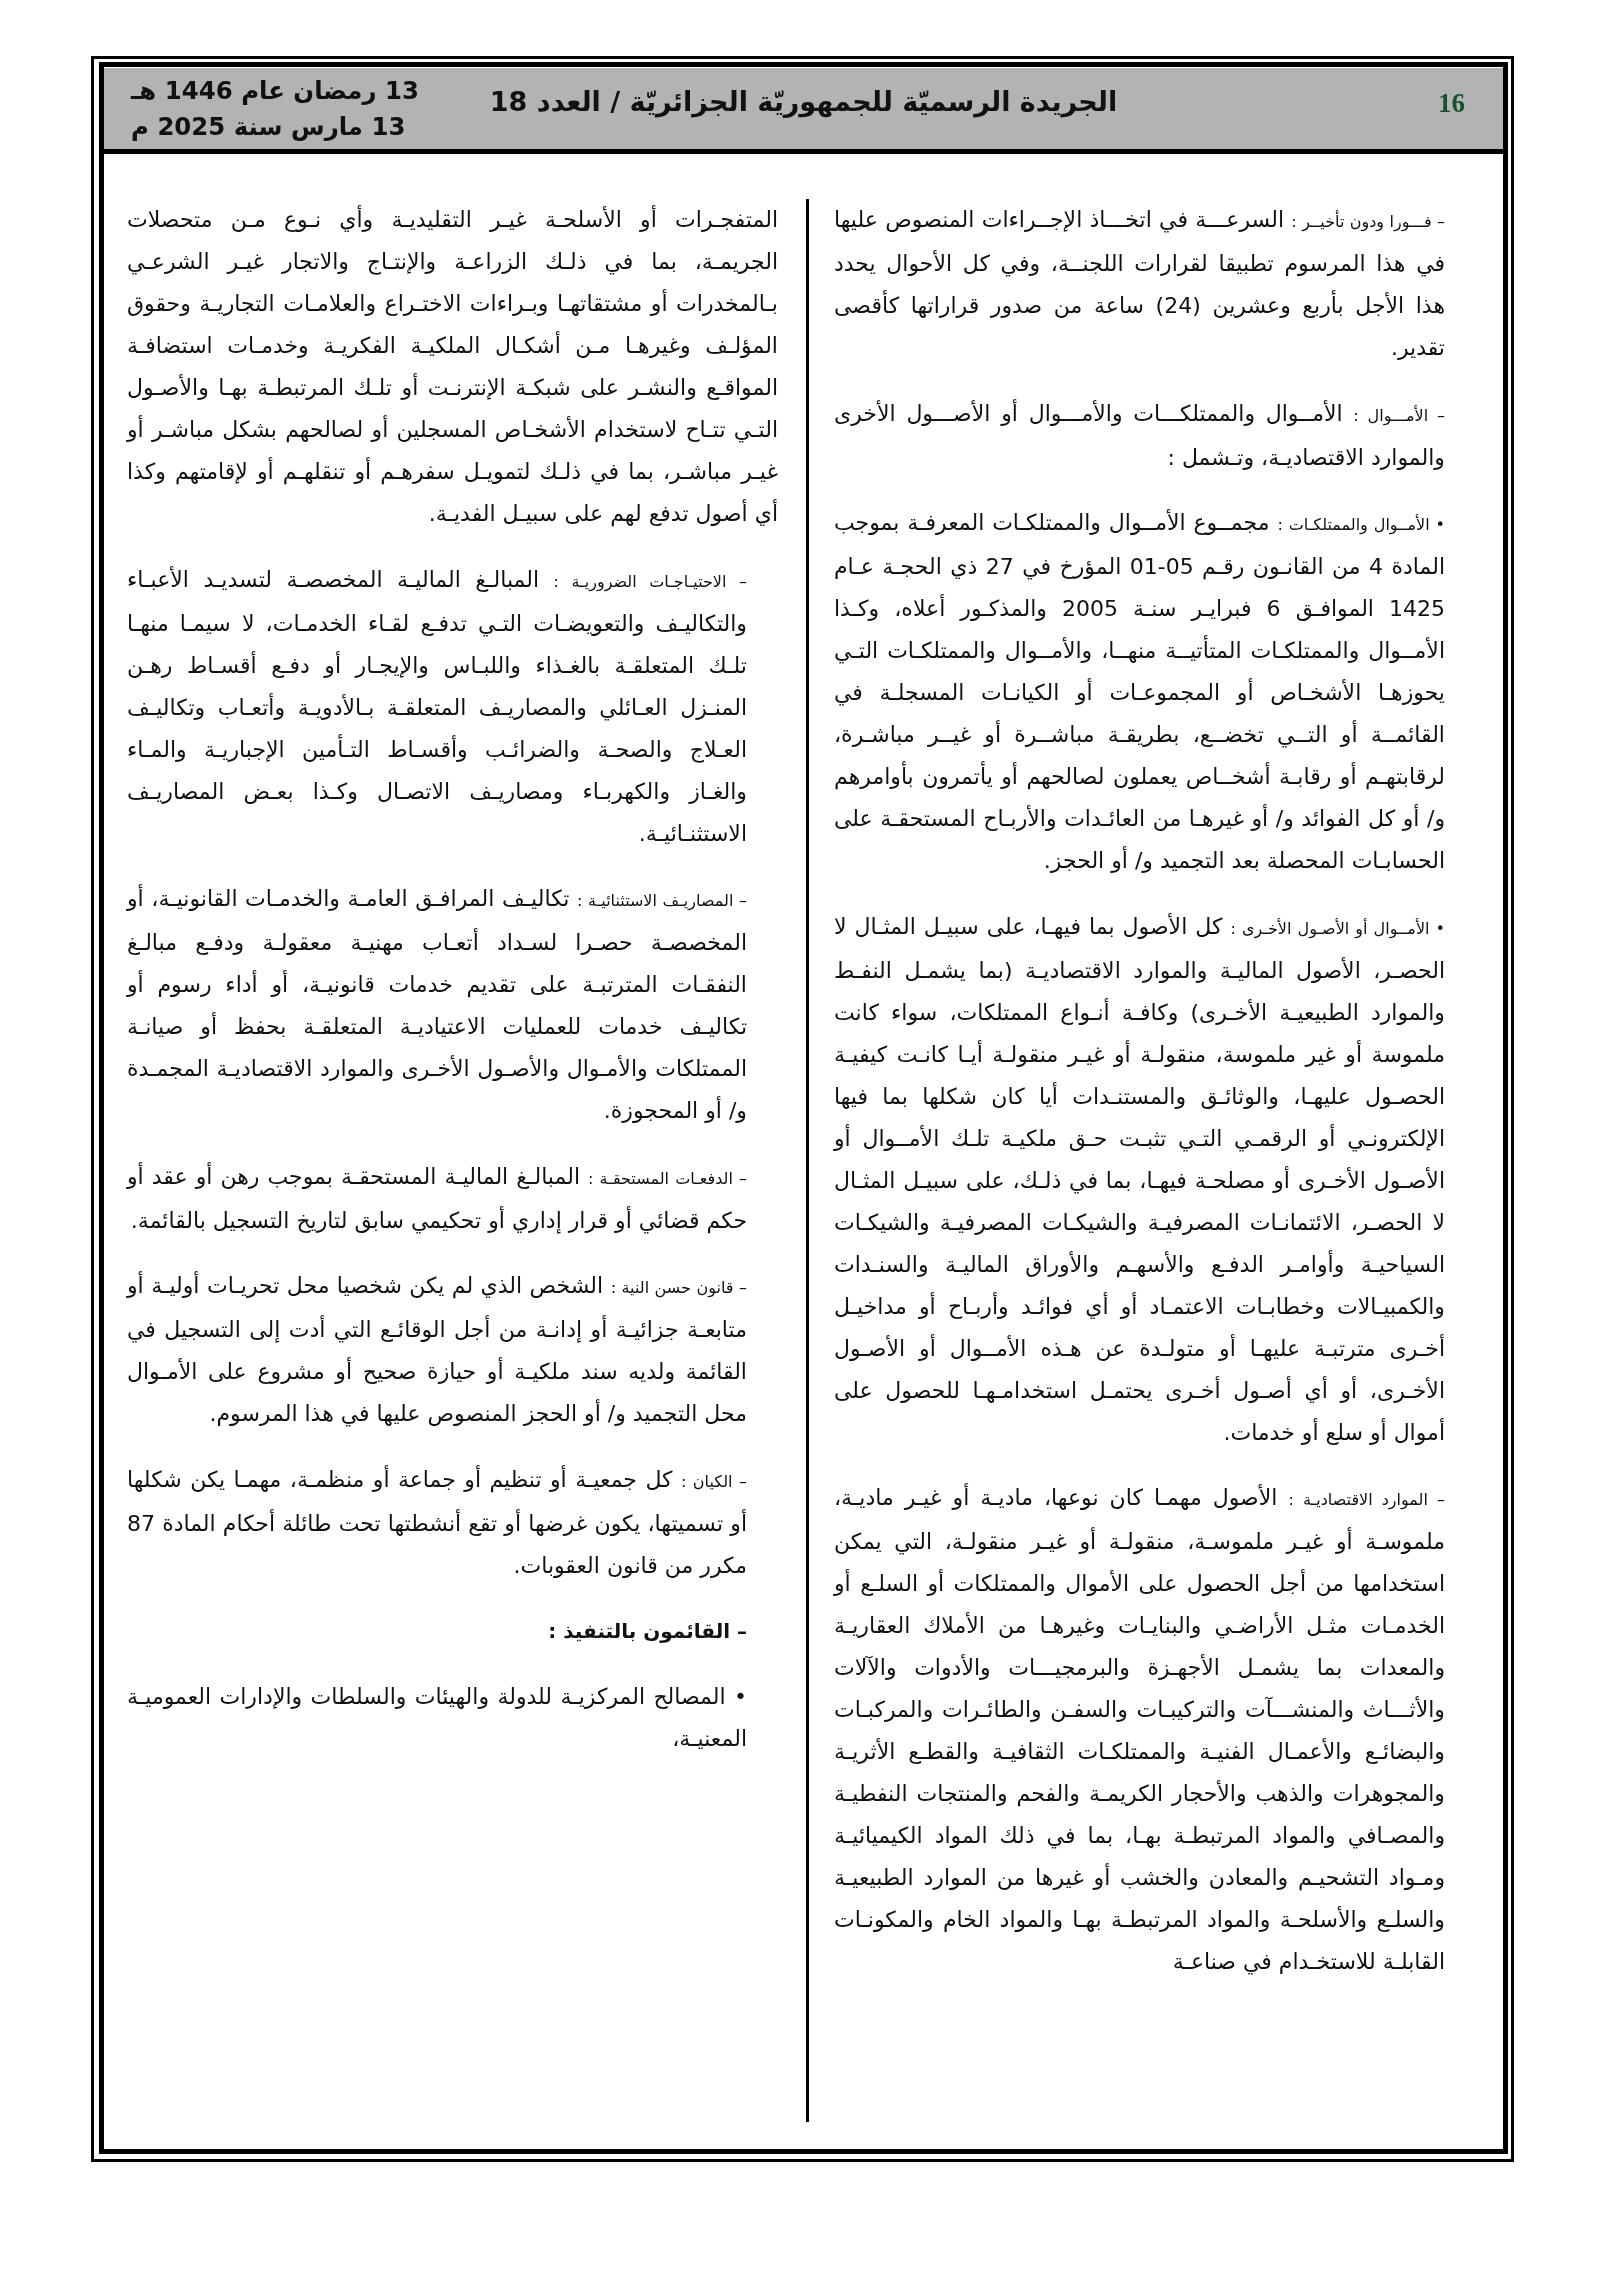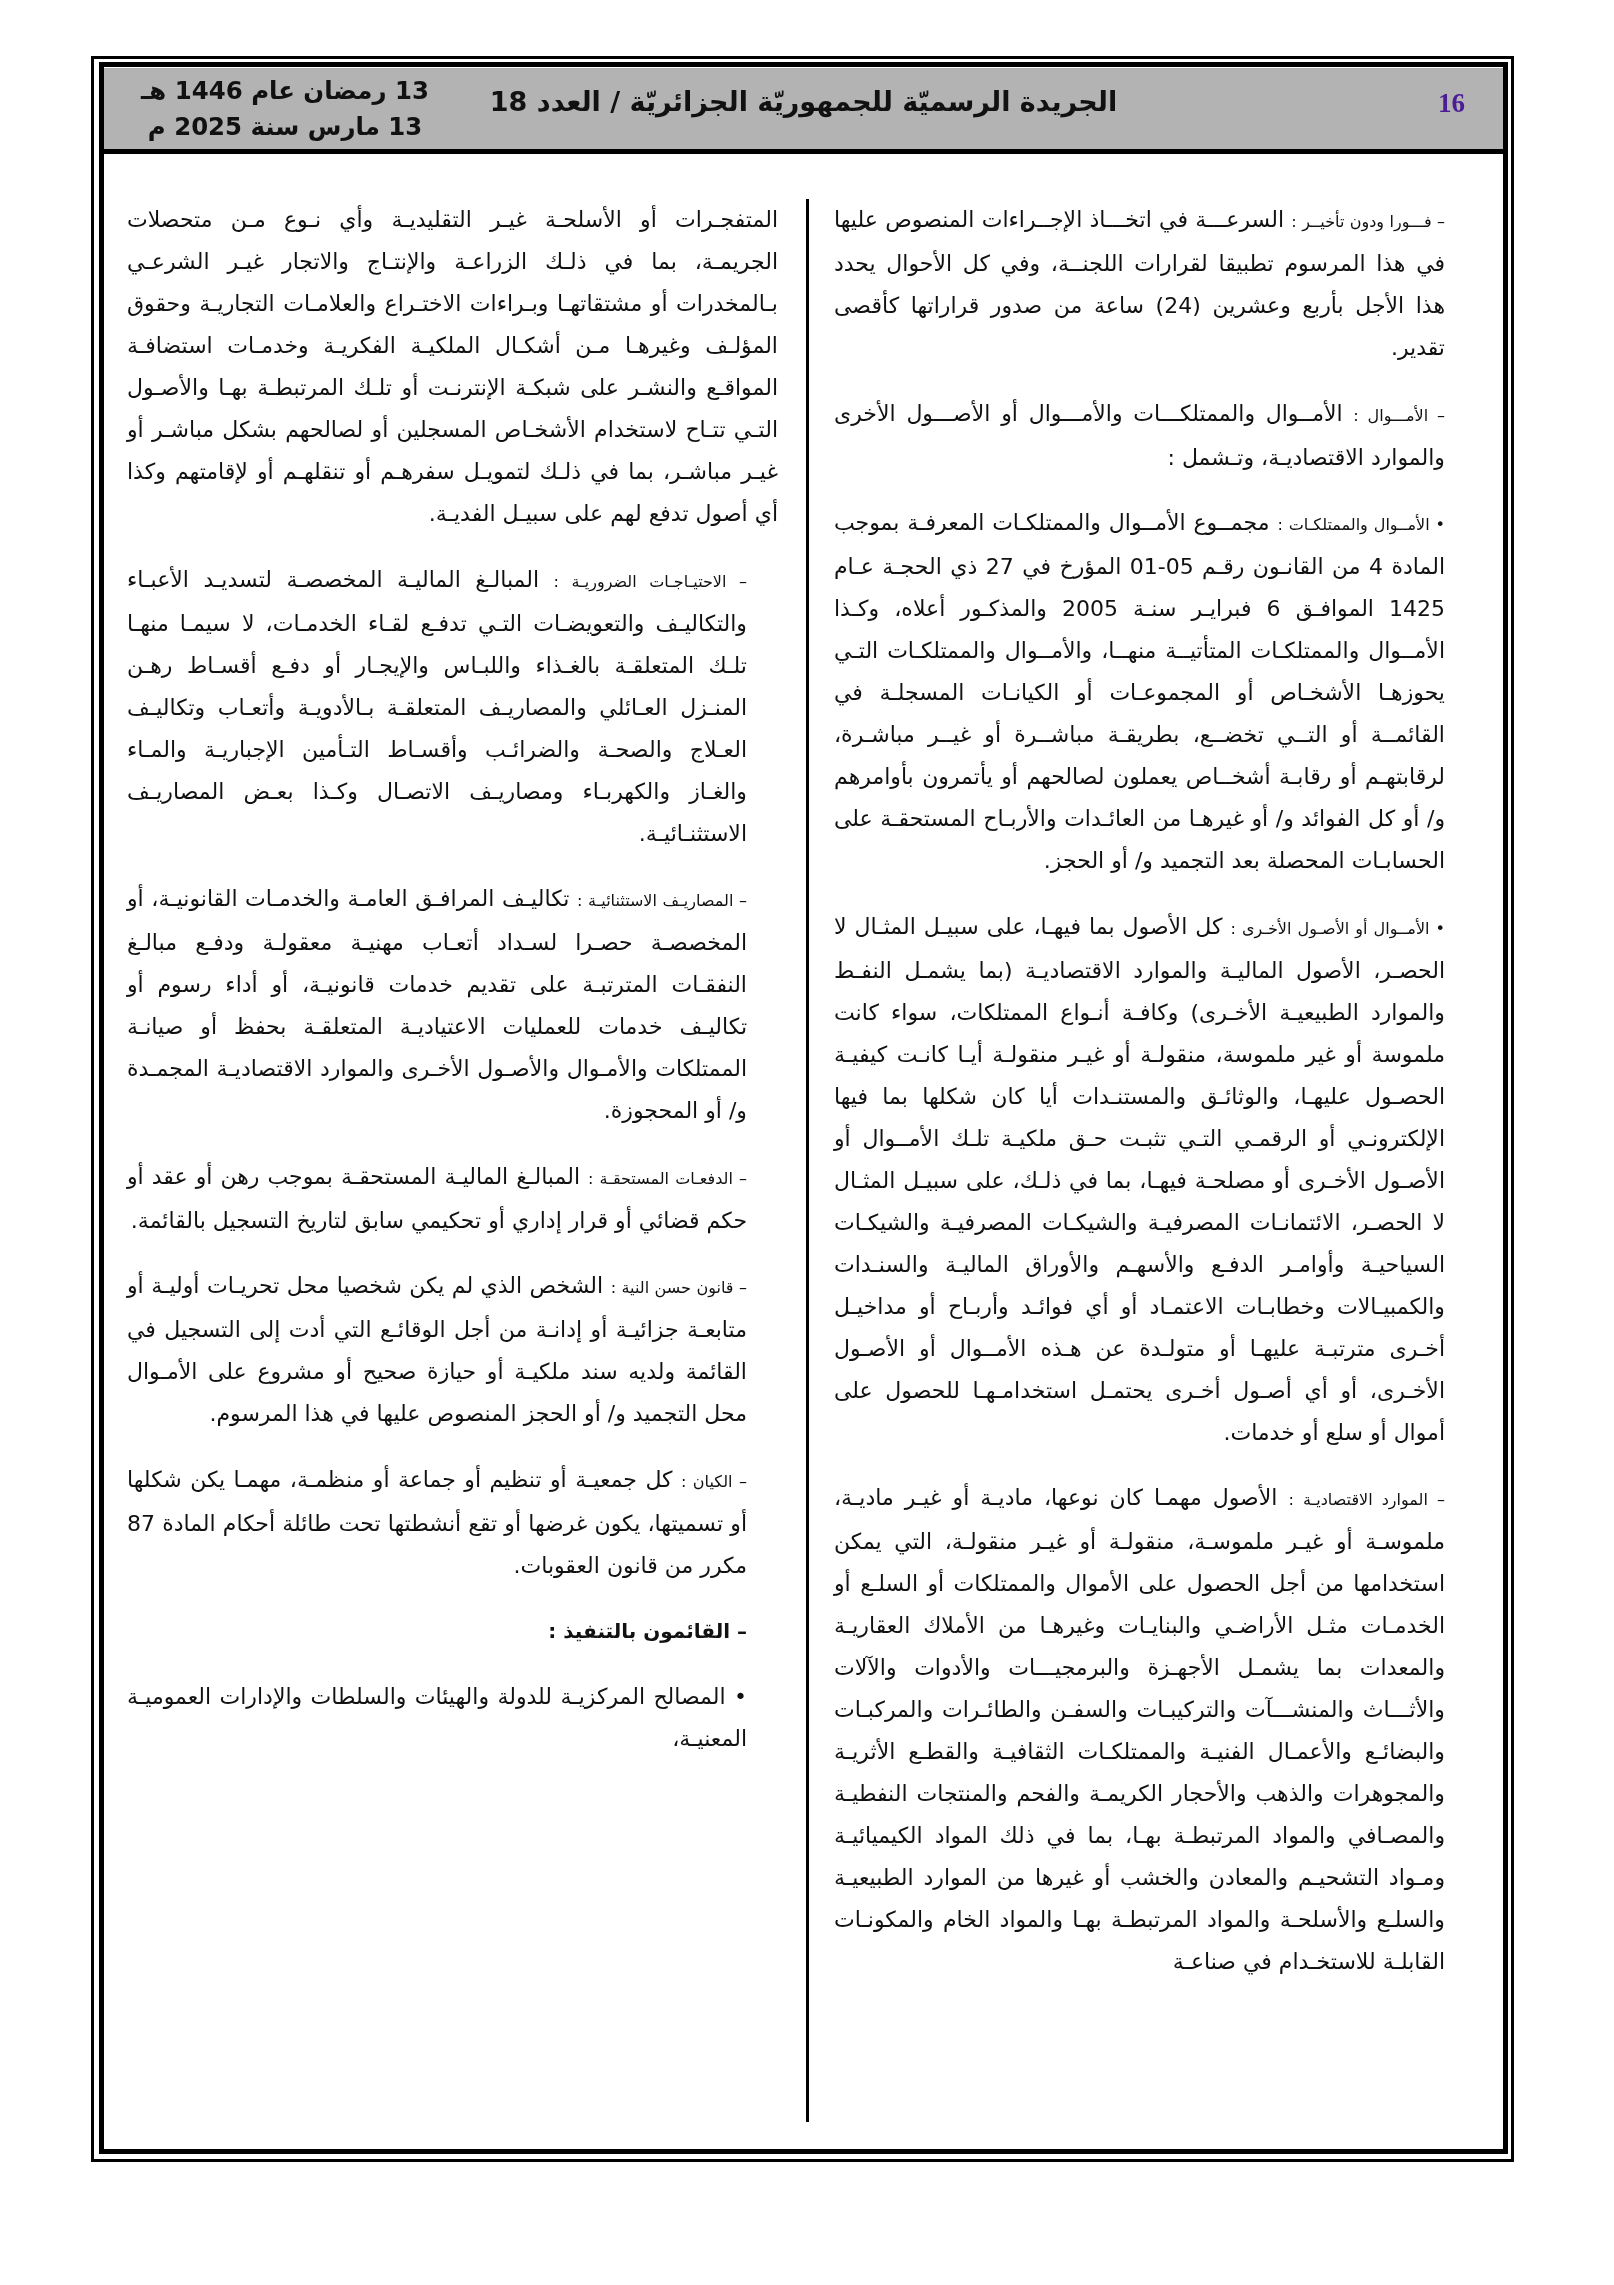--- a/index.html
+++ b/index.html
@@ -1,22 +1,22 @@
 <!DOCTYPE html>
 <html style="font-size:14.5px"><head>
 <meta charset="utf-8">
 <style>
   html, body { margin:0; padding:0; background:#ffffff; }
   body { width:1615px; height:2285px; position:relative; overflow:hidden; font-family:"DejaVu Sans", sans-serif; color:#111; }
   .frame-outer { position:absolute; left:91px; top:56px; width:1423px; height:2106px; border:3.6px solid #000; box-sizing:border-box; }
   .frame-inner { position:absolute; left:99px; top:62px; width:1409px; height:2092px; border:5.4px solid #000; box-sizing:border-box; }
   .header { position:absolute; left:104px; top:68px; width:1399px; height:81px; background:#b3b3b3; border-bottom:5.4px solid #000; box-sizing:content-box; direction:rtl; }
-  .header .page-num { position:absolute; right:38px; top:20px; font-family:"Liberation Serif", serif; font-weight:bold; font-size:27px; color:#4c1d95; }
+  .header .page-num { position:absolute; right:38px; top:20px; font-family:"Liberation Serif", serif; font-weight:bold; font-size:27px; color:#14532d; }
   .header .title { position:absolute; left:0; right:0; top:18px; text-align:center; font-weight:bold; font-size:27px; letter-spacing:0px; }
-  .header .dates { position:absolute; left:27px; top:5.4px; width:308px; text-align:center; font-weight:bold; font-size:24.4px; line-height:36px; }
+  .header .dates { position:absolute; left:27px; top:5.4px; width:308px; text-align:left; font-weight:bold; font-size:24.4px; line-height:36px; }
   .divider { position:absolute; left:806px; top:199px; width:2.7px; height:1923px; background:#000; }
   .col { position:absolute; top:199px; direction:rtl; text-align:justify; text-align-last:right; font-size:22px; line-height:42px; }
   .col.right { left:834px; width:642px; }
   .col.left { left:127px; width:651px; }
   .col p { margin:0 0 23.5px 0; }
   .col .term { font-weight:normal; font-size:16px; }
   .col .indent { padding-right:31px; }
   .col .heading { font-weight:bold; font-size:20px; padding-right:31px; }
 </style>
 </head>

